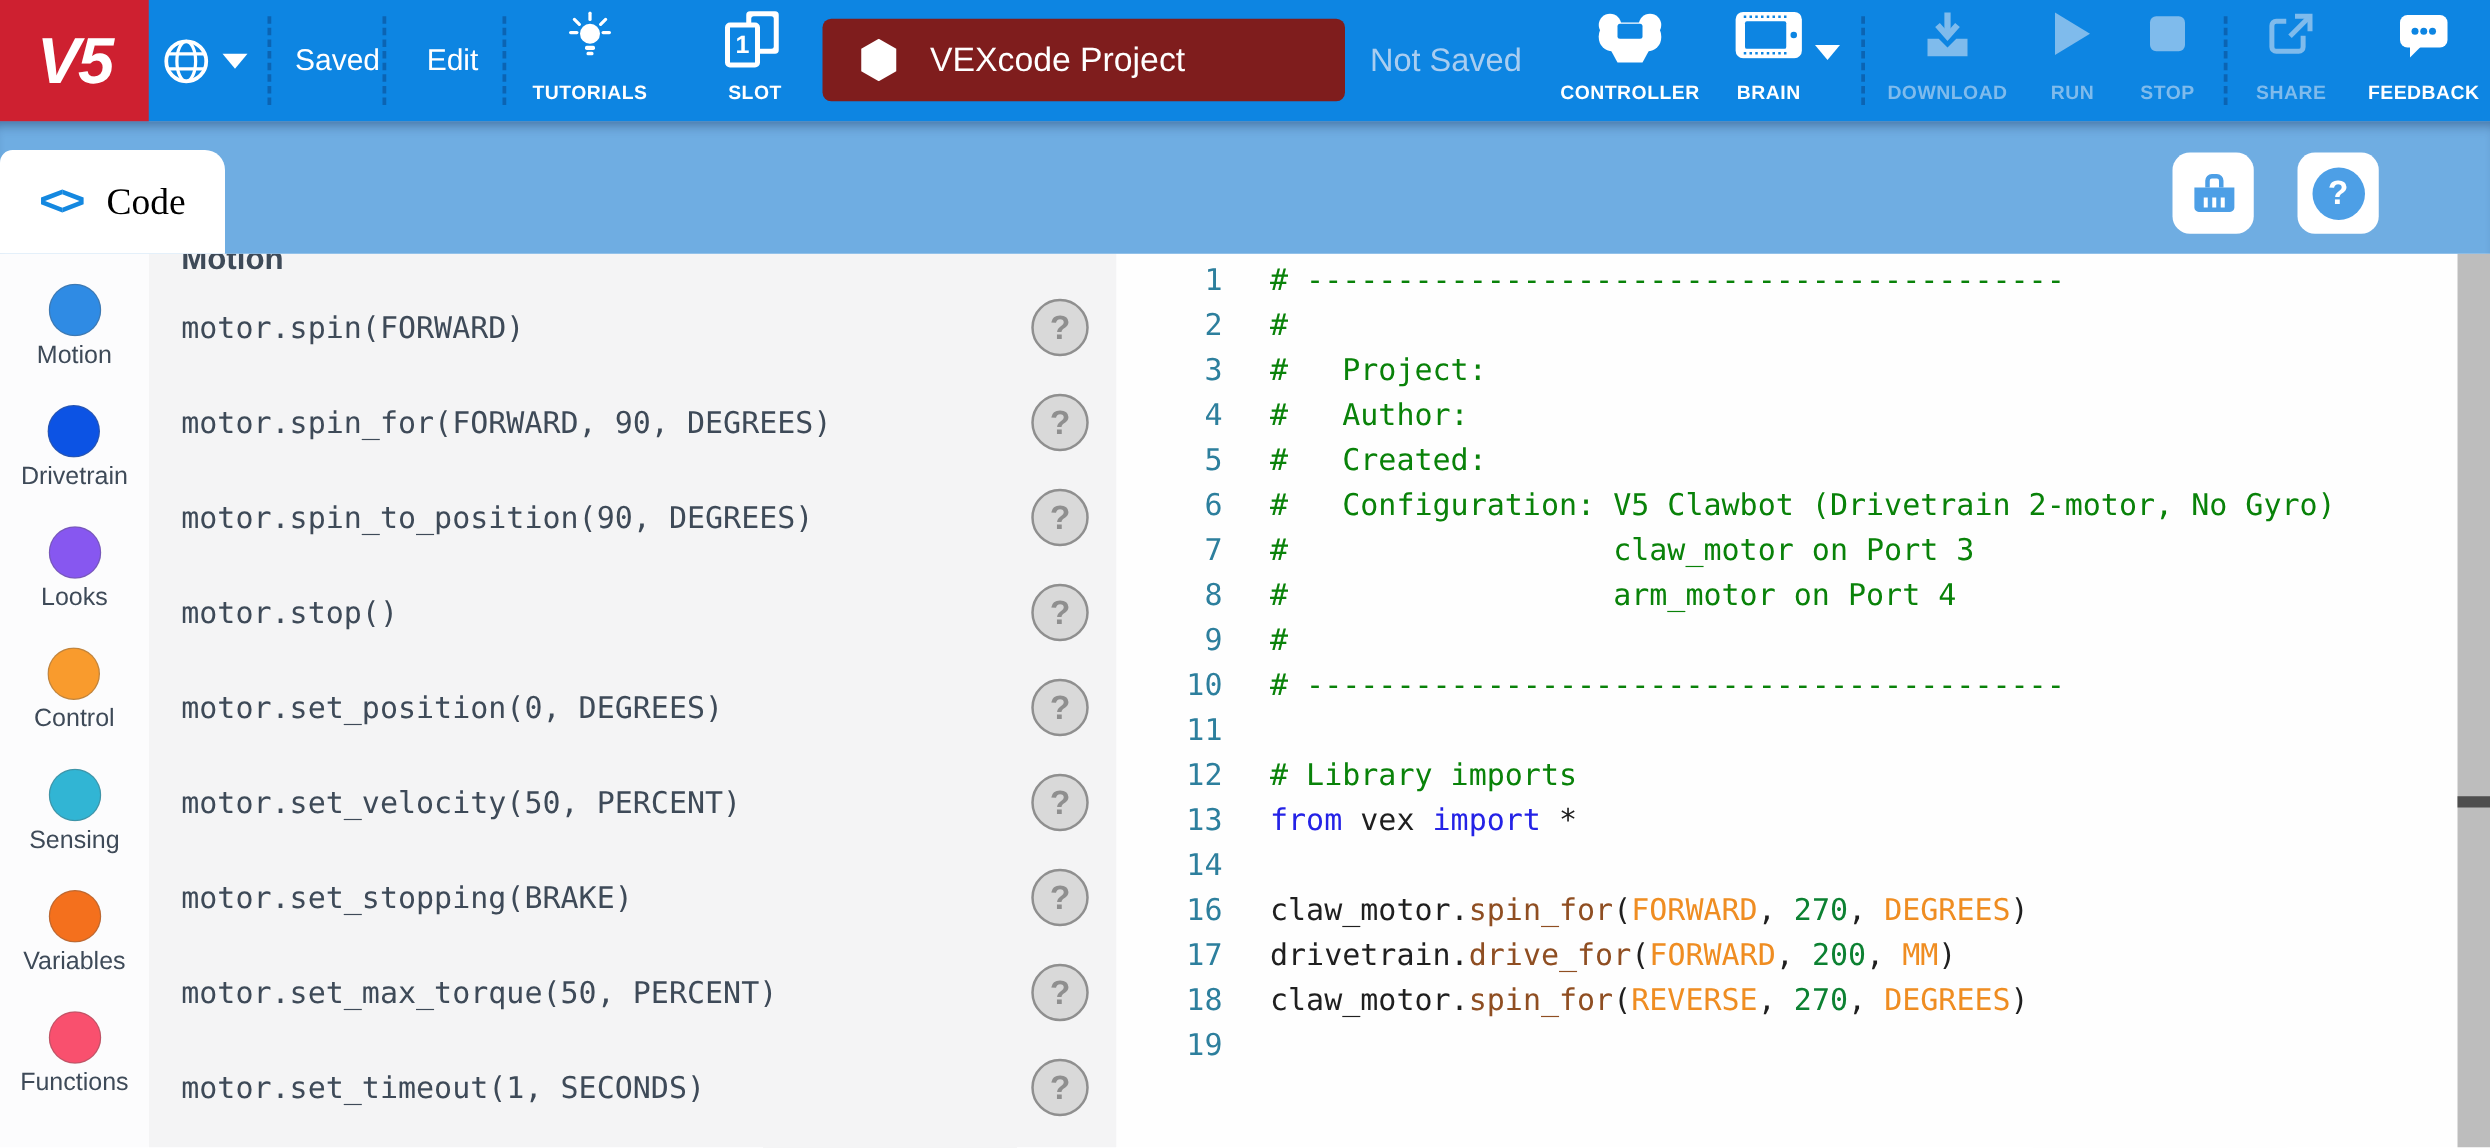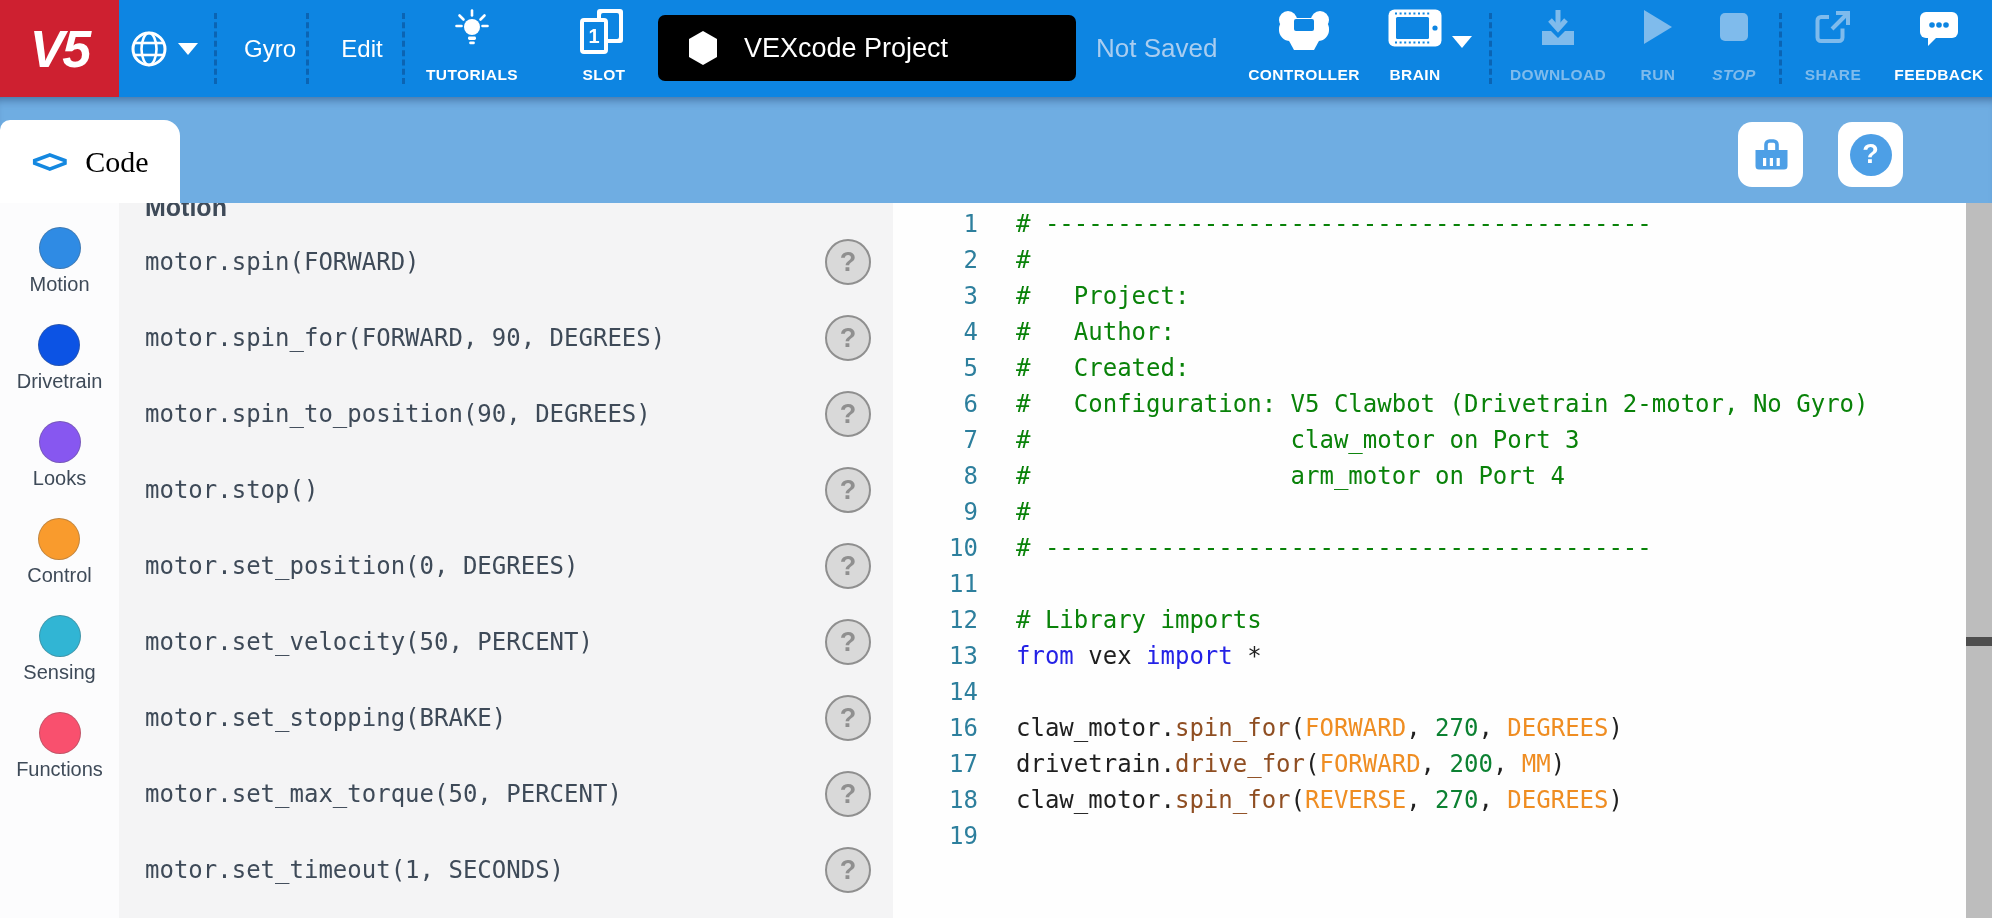--- a/index.html
+++ b/index.html
@@ -17,26 +17,26 @@
   .m-file{left:228px;width:84px;} .m-edit{left:320px;width:84px;}
   .tb-sep{position:absolute;top:13px;height:71px;border-left:3px dashed rgba(11,72,140,.55);}
   .sep1{left:214px}.sep2{left:306px}.sep3{left:402px}.sep4{left:1489px}.sep5{left:1779px}
   .tbgrp{position:absolute;top:9px;height:80px;display:flex;flex-direction:column;
     align-items:center;justify-content:space-between;padding-bottom:5px;box-sizing:border-box;cursor:pointer;}
   .tbgrp .lbl{font-size:15.5px;font-weight:bold;color:#fff;letter-spacing:.4px;white-space:nowrap;}
   .tbgrp.disabled .lbl{color:#7fbbec;}
   .g-tutorials{left:408px;width:128px;} .g-slot{left:556px;width:96px;}
   .g-controller{left:1238px;width:132px;} .g-brain{left:1378px;width:74px;}
   .g-download{left:1500px;width:116px;} .g-run{left:1626px;width:64px;}
-  .g-stop{left:1702px;width:64px;font-style:italic;} .g-share{left:1792px;width:82px;} .g-feedback{left:1888px;width:102px;}
+  .g-stop{left:1702px;width:64px;} .g-share{left:1792px;width:82px;} .g-feedback{left:1888px;width:102px;}
   .caret{width:0;height:0;border-left:10px solid transparent;border-right:10px solid transparent;
     border-top:12px solid #fff;}
   .brain-caret{position:absolute;left:1452px;top:36px;}
   .proj-box{position:absolute;left:658px;top:15px;width:418px;height:66px;border-radius:7px;
-    background:#000000;display:flex;align-items:center;gap:26px;padding-left:30px;box-sizing:border-box;cursor:pointer;}
+    background:#7f1d1d;display:flex;align-items:center;gap:26px;padding-left:30px;box-sizing:border-box;cursor:pointer;}
   .proj-title{color:#fff;font-size:27px;}
   .not-saved{position:absolute;left:1096px;top:0;height:97px;width:130px;display:flex;
     align-items:center;color:#a9cdf0;font-size:26px;}
   
   .slot-ic{position:relative;width:48px;height:50px;}
   .slot-back{position:absolute;left:17px;top:0;width:26px;height:34px;background:#fff;border-radius:3px;}
   .slot-back-in{position:absolute;left:21px;top:4px;width:18px;height:26px;background:#0d85e2;border-radius:2px;}
   .slot-front{position:absolute;left:0;top:9px;width:28px;height:36px;background:#0d85e2;
     border:4px solid #fff;border-radius:4px;box-sizing:border-box;display:flex;align-items:center;
     justify-content:center;color:#fff;font-weight:bold;font-size:20px;}
@@ -97,21 +97,21 @@
           <circle cx="19" cy="19" r="16" fill="none" stroke="#fff" stroke-width="3"></circle>
           <ellipse cx="19" cy="19" rx="7.5" ry="16" fill="none" stroke="#fff" stroke-width="2.6"></ellipse>
           <line x1="4" y1="13" x2="34" y2="13" stroke="#fff" stroke-width="2.6"></line>
           <line x1="4" y1="25" x2="34" y2="25" stroke="#fff" stroke-width="2.6"></line>
         </svg>
       </span>
       <span class="caret"></span>
     </div>
 
     <div class="tb-sep sep1"></div>
-    <div class="menu m-file">Gyro</div>
+    <div class="menu m-file">Saved</div>
     <div class="tb-sep sep2"></div>
     <div class="menu m-edit">Edit</div>
     <div class="tb-sep sep3"></div>
 
     <div class="tbgrp g-tutorials">
       <span>
         <svg width="34" height="38" viewBox="0 0 34 38">
           <g stroke="#fff" stroke-width="2.6" stroke-linecap="round">
             <line x1="17" y1="1.5" x2="17" y2="6.5"></line>
             <line x1="4.5" y1="6.5" x2="8.5" y2="10.5"></line>
@@ -269,20 +269,24 @@
           <div class="cat-c" style="background: rgb(135, 87, 240);"></div>
           <div class="cat-l">Looks</div>
         </div>
         <div class="cat">
           <div class="cat-c" style="background: rgb(249, 155, 45);"></div>
           <div class="cat-l">Control</div>
         </div>
         <div class="cat">
           <div class="cat-c" style="background: rgb(49, 181, 212);"></div>
           <div class="cat-l">Sensing</div>
+        </div>
+        <div class="cat">
+          <div class="cat-c" style="background: rgb(244, 112, 29);"></div>
+          <div class="cat-l">Variables</div>
         </div>
         <div class="cat">
           <div class="cat-c" style="background: rgb(249, 80, 110);"></div>
           <div class="cat-l">Functions</div>
         </div>
       </div>
   </div>
 
   <div class="palette">
     <div class="pal-header">Motion</div>

